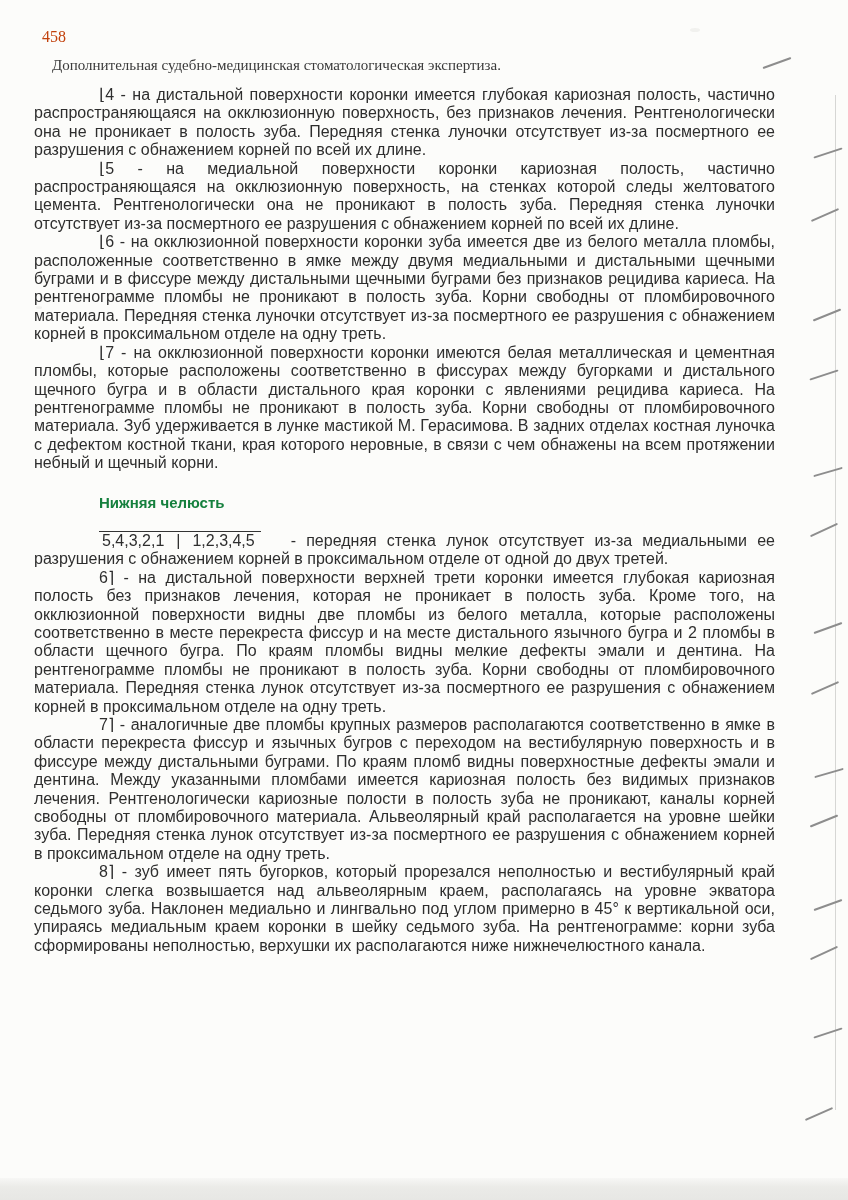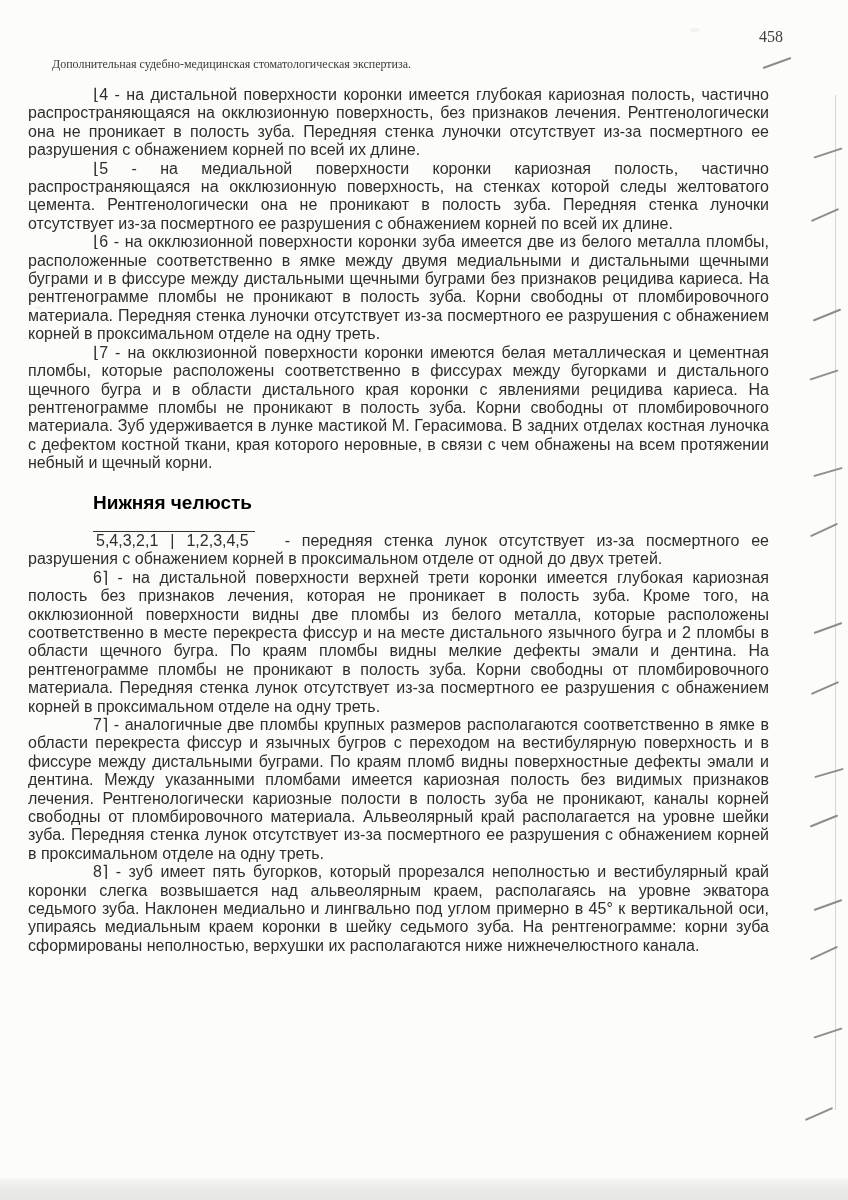--- a/index.html
+++ b/index.html
@@ -6,40 +6,40 @@
   .page {
     position:relative;
     width:848px; height:1200px;
     background:#fcfcfa;
     overflow:hidden;
     font-family:"Liberation Sans", sans-serif;
     color:#2e2e2e;
   }
   .page-number {
     position:absolute; top:28px; left:42px; width:741px;
-    text-align:right;
+    text-align:left;
     font-family:"Liberation Serif", serif;
-    font-size:16px; color:#404040;
+    font-size:16px; color:#c2410c;
   }
   .doc-header {
     position:absolute; top:57px; left:52px;
     font-family:"Liberation Serif", serif;
-    font-size:12px; color:#3a3a3a;text-align:center;
+    font-size:15px; color:#3a3a3a;text-align:center;
   }
   .content {
-    position:absolute; top:86px; left:28px; width:741px;
+    position:absolute; top:86px; left:34px; width:741px;
     font-size:16px; line-height:18.4px;
     text-align:justify;
     hyphens:auto; -webkit-hyphens:auto;
   }
   .para { margin:0; text-indent:65px; }
   .tooth-marker { font-family:"DejaVu Sans", sans-serif; }
   .jaw-heading {
     margin:21px 0 20px 65px;
-    font-size:19px; font-weight:bold; color:#000000;
+    font-size:15px; font-weight:bold; color:#15803d;
     text-indent:0;
   }
   .formula-group {
     border-top:1.6px solid #333;
     padding:0 6px 0 3px;
     white-space:nowrap;
   }
   .formula-divider { padding:0 12px; }
   .formula-gap { display:inline-block; width:30px; }
   
@@ -71,21 +71,21 @@
 
   <div class="content">
     <div id="upper-jaw">
         <p class="para"><span><span class="tooth-marker">⌊</span>4</span><span> - на дистальной поверхности коронки имеется глубокая кариозная полость, частично распространяющаяся на окклюзионную поверхность, без признаков лечения. Рентгенологически она не проникает в полость зуба. Передняя стенка луночки отсутствует из-за посмертного ее разрушения с обнажением корней по всей их длине.</span></p>
         <p class="para"><span><span class="tooth-marker">⌊</span>5</span><span> - на медиальной поверхности коронки кариозная полость, частично распространяющаяся на окклюзионную поверхность, на стенках которой следы желтоватого цемента. Рентгенологически она не проникают в полость зуба. Передняя стенка луночки отсутствует из-за посмертного ее разрушения с обнажением корней по всей их длине.</span></p>
         <p class="para"><span><span class="tooth-marker">⌊</span>6</span><span> - на окклюзионной поверхности коронки зуба имеется две из белого металла пломбы, расположенные соответственно в ямке между двумя медиальными  и дистальными щечными буграми и в фиссуре между дистальными щечными буграми без признаков рецидива кариеса. На рентгенограмме пломбы не проникают в полость зуба. Корни свободны от пломбировочного материала. Передняя стенка луночки отсутствует из-за посмертного ее разрушения с обнажением корней в проксимальном отделе на одну треть.</span></p>
         <p class="para"><span><span class="tooth-marker">⌊</span>7</span><span> - на окклюзионной поверхности коронки имеются белая металлическая и цементная пломбы, которые расположены соответственно в фиссурах между бугорками и дистального щечного бугра и в области дистального края коронки с явлениями рецидива кариеса. На рентгенограмме пломбы не проникают в полость зуба. Корни свободны от пломбировочного материала. Зуб удерживается в лунке мастикой М. Герасимова. В задних отделах костная луночка с дефектом костной ткани, края которого неровные, в связи с  чем обнажены на всем протяжении небный и щечный корни.</span></p>
       </div>
     <h3 class="jaw-heading">Нижняя челюсть</h3>
     <div id="lower-jaw">
-        <p class="para"><span class="formula-group"><span>5,4,3,2,1</span><span class="formula-divider">|</span><span>1,2,3,4,5</span></span><span class="formula-gap"></span><span>- передняя стенка лунок отсутствует из-за посмертного ее разрушения с обнажением корней в проксимальном отделе от одной до двух третей.</span></p>
+        <p class="para"><span class="formula-group"><span>5,4,3,2,1</span><span class="formula-divider">|</span><span>1,2,3,4,5</span></span><span class="formula-gap"></span><span>- передняя стенка лунок отсутствует из-за медиальными ее разрушения с обнажением корней в проксимальном отделе от одной до двух третей.</span></p>
         <p class="para"><span>6<span class="tooth-marker">⌉</span></span><span> -  на дистальной поверхности верхней трети коронки имеется глубокая кариозная полость без признаков лечения, которая не проникает в полость зуба. Кроме того, на окклюзионной поверхности видны две пломбы из белого металла, которые расположены соответственно в месте перекреста фиссур и на месте дистального язычного бугра и 2 пломбы в области щечного бугра. По краям пломбы видны мелкие дефекты эмали и дентина. На рентгенограмме пломбы не проникают в полость зуба. Корни свободны от пломбировочного материала. Передняя стенка лунок отсутствует из-за посмертного ее разрушения с обнажением корней в проксимальном отделе на одну треть.</span></p>
         <p class="para"><span>7<span class="tooth-marker">⌉</span></span><span> - аналогичные две пломбы крупных размеров располагаются соответственно в ямке в  области перекреста фиссур и язычных бугров с переходом на вестибулярную поверхность и в фиссуре между дистальными буграми. По краям пломб видны поверхностные дефекты эмали и дентина. Между указанными пломбами имеется кариозная полость без видимых признаков лечения. Рентгенологически кариозные полости в полость зуба не проникают, каналы корней свободны от пломбировочного материала. Альвеолярный край располагается на уровне шейки зуба. Передняя стенка лунок отсутствует из-за посмертного ее разрушения с обнажением корней в проксимальном отделе на одну треть.</span></p>
         <p class="para"><span>8<span class="tooth-marker">⌉</span></span><span> - зуб имеет пять бугорков, который прорезался неполностью и вестибулярный край коронки слегка возвышается над альвеолярным краем, располагаясь на уровне экватора седьмого зуба. Наклонен медиально и лингвально под углом примерно в 45° к вертикальной оси, упираясь медиальным краем коронки в шейку седьмого зуба. На рентгенограмме: корни зуба сформированы неполностью, верхушки их располагаются ниже нижнечелюстного канала.</span></p>
       </div>
   </div>
 
   <div class="page-edge-line"></div>
   <div id="edge-marks">
       <div class="edge-mark" style="top: 62px; right: 56px; transform: rotate(-20deg);"></div>
       <div class="edge-mark" style="top: 152px; right: 5px; transform: rotate(-18deg);"></div>

